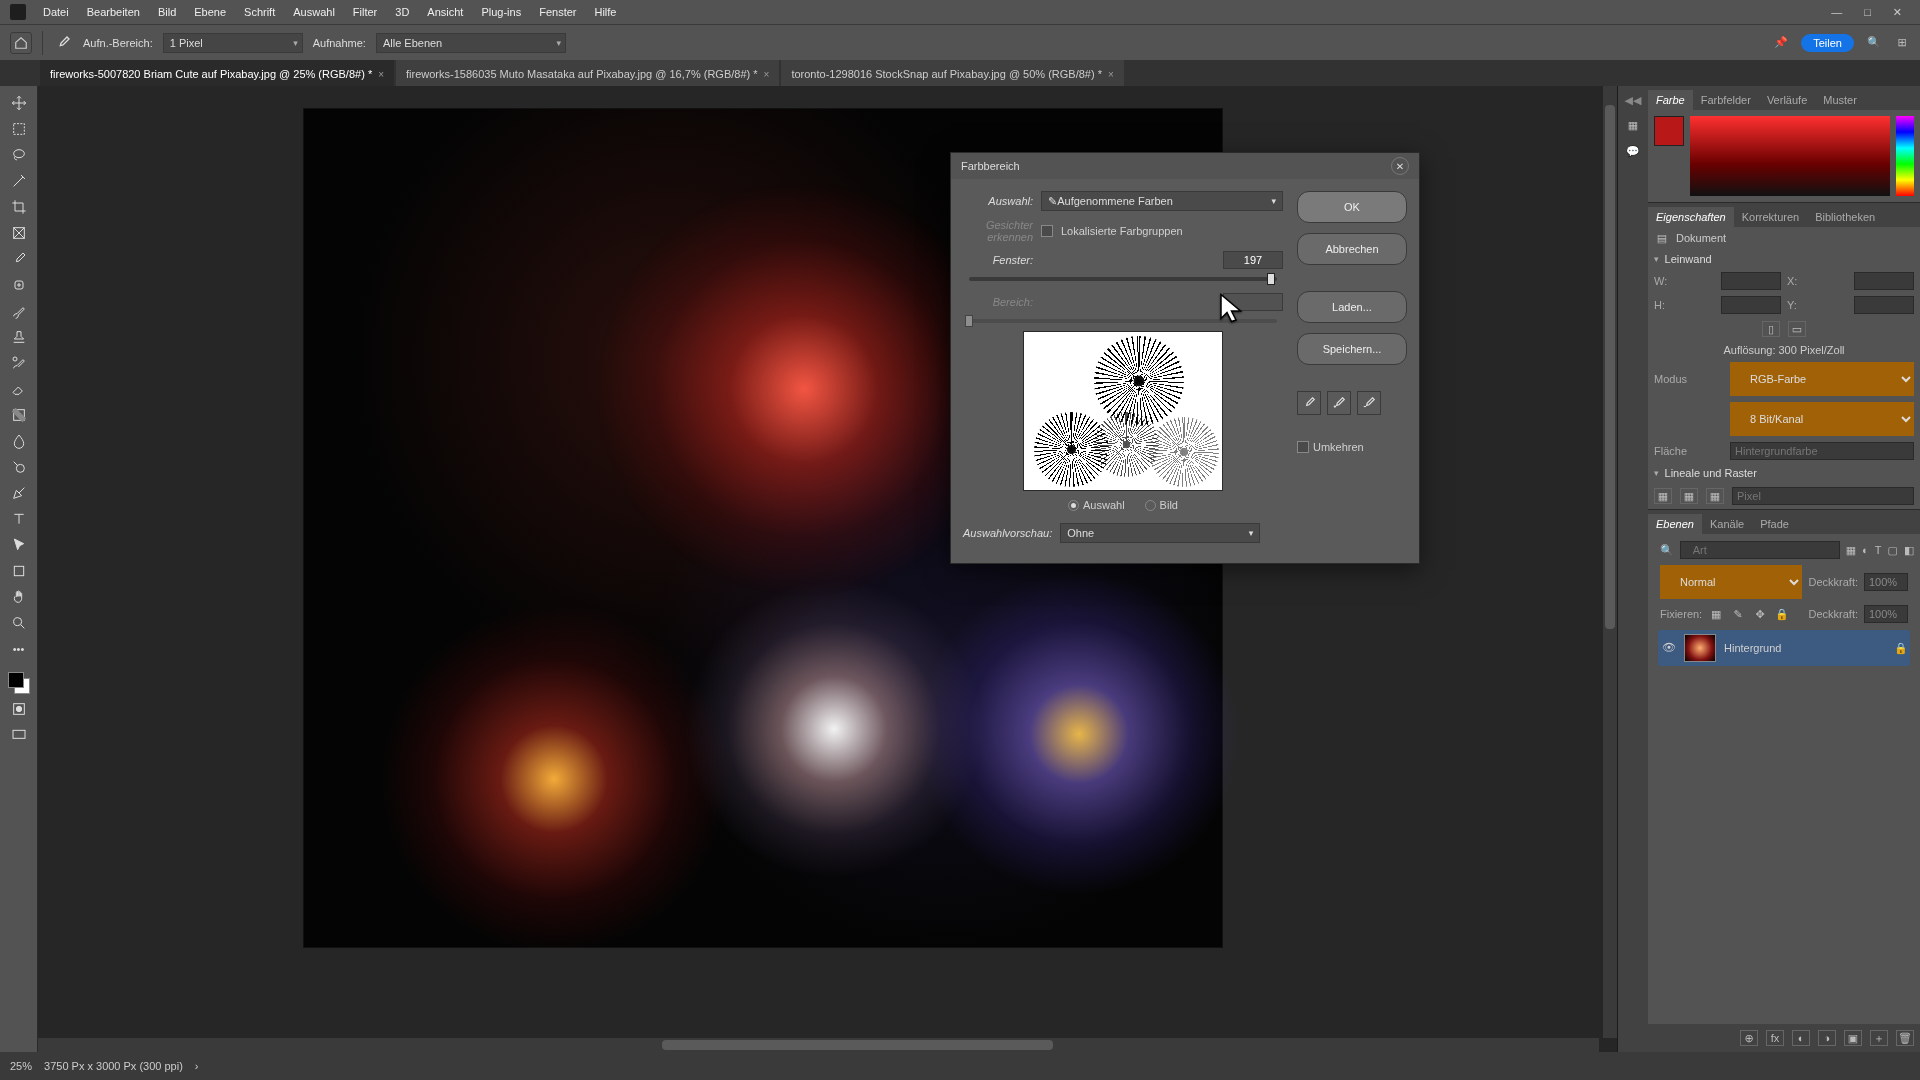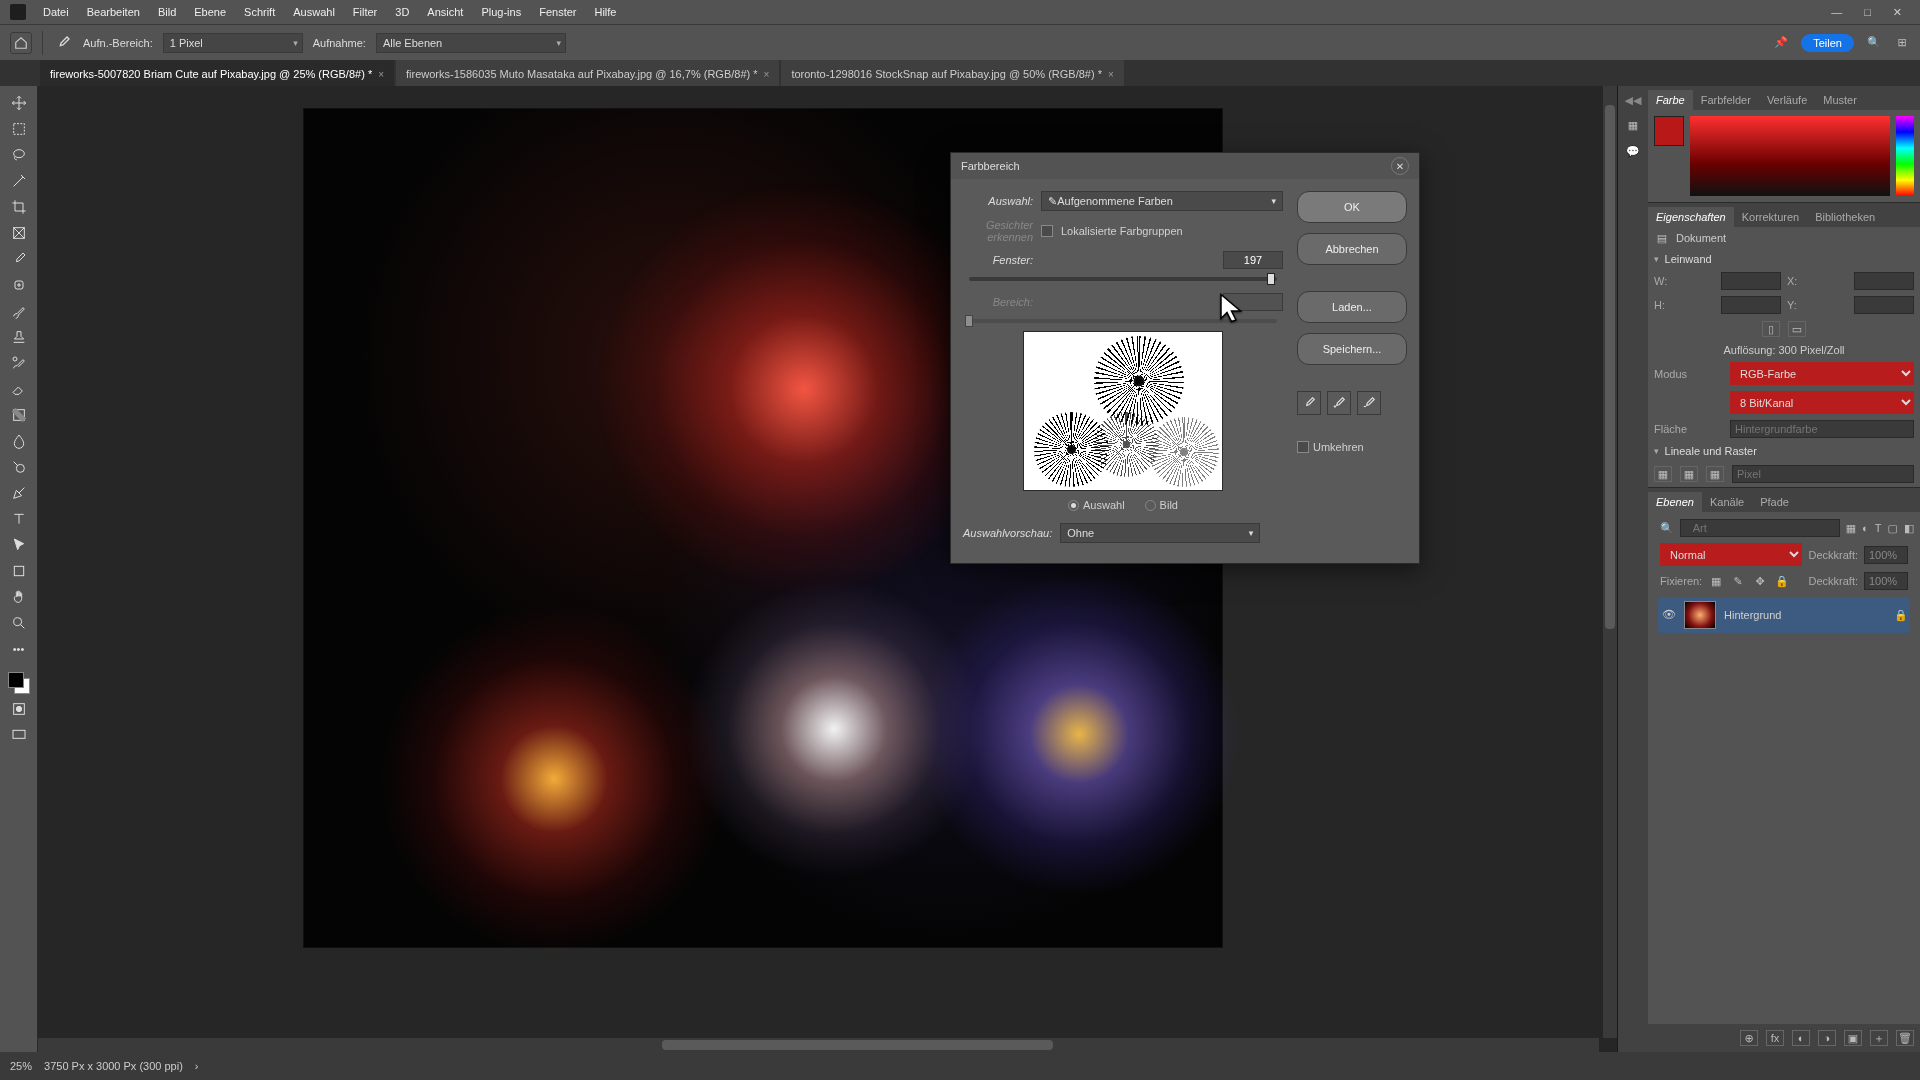--- a/index.html
+++ b/index.html
@@ -57,21 +57,21 @@
 .panel-tabs .pt.active { color:#fff; background:#535353;font-style:italic;}
 .panel-body { background:#535353; padding:6px; }
 .color-panel { display:flex; gap:6px; }
 .color-sw { width:30px; height:30px; border:1px solid #222; background:#b00;}
 .color-ramp { flex:1; height: 80px; background: linear-gradient(to bottom, #ff3030, #6a0000 60%, #111); position:relative;}
 .hue-strip { width:18px; height: 80px; background: linear-gradient(to bottom, #f0f, #00f, #0ff, #0f0, #ff0, #f00);}
 .panel-sep { height:1px; background:#2a2a2a;}
 .proprow { display:flex; align-items:center; gap:6px; padding: 3px 6px; color:#ccc;}
 .proprow .lbl { width: 70px; color:#aaa;}
 .propinput { background:#3a3a3a; border:1px solid #2a2a2a; color:#888; width: 60px; height:18px; padding:0 4px;}
-.propsel  { background:#b91c1c; border:none; color:#ddd; height:23px; padding:0 6px; flex:1;}
+.propsel  { background:#a16207; border:none; color:#ddd; height:34px; padding:0 16px; flex:1;}
 .collapser { display:flex; align-items:center; gap:6px; padding:4px 6px; color:#ddd;}
 .collapser::before{ content:"▾"; font-size:9px; color:#aaa;}
 .layers { padding: 4px; }
 .layer-row { display:flex; align-items:center; gap:8px; background:#3d5a80; padding:4px; border-radius:2px;}
 .layer-row .eye{ width:14px; height:14px;}
 .layer-row .thumb{ width:32px; height:28px; background: radial-gradient(circle at 50% 50%, #ffae70, #801010 60%, #000); border:1px solid #888;}
 .layer-row .lock{ margin-left:auto; width:12px; height:12px;}
 .micon { width:16px; height:16px; display:inline-flex; align-items:center; justify-content:center; color:#bbb;}
 
 

